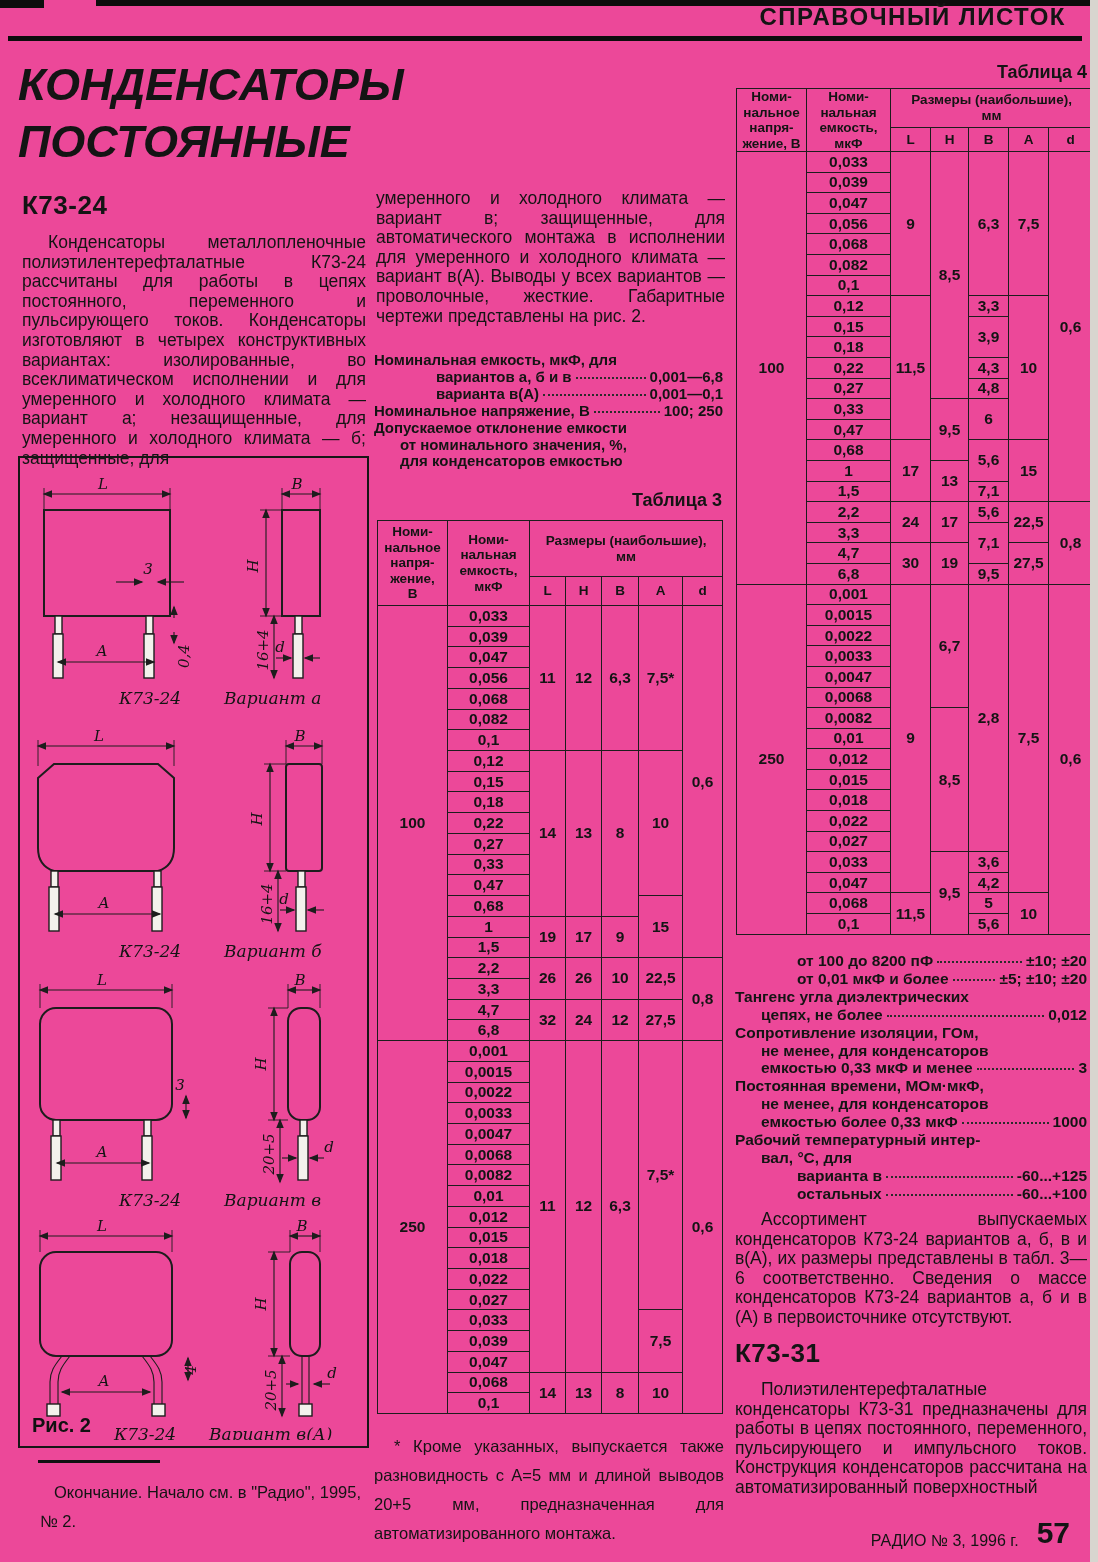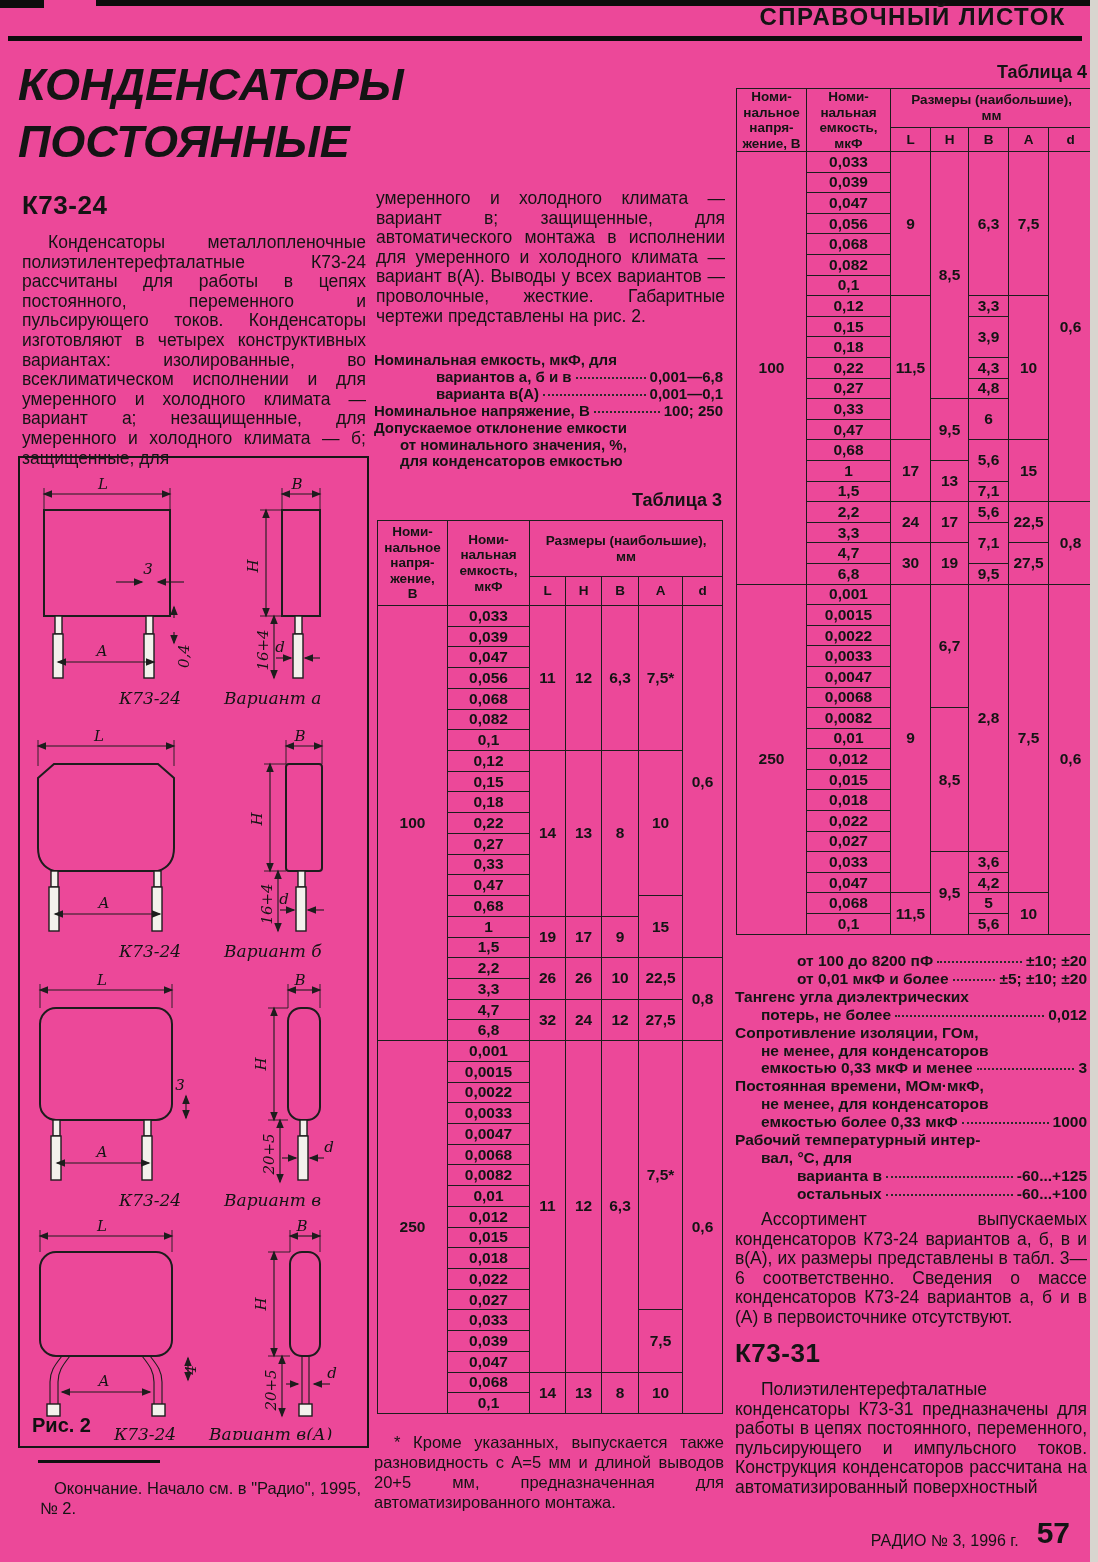--- a/index.html
+++ b/index.html
@@ -32,21 +32,21 @@
   .t3 thead tr.tier1{height:56px;}
   .t3 thead tr.tier2{height:29px;}
   .t4{width:356px;}
   .t4 tbody tr{height:20.6px;}
   .t4 thead tr.tier1{height:37px;}
   .t4 thead tr.tier2{height:23px;}
   .col-u{width:70px;}.col-cap{width:82px;}.col-l{width:36px;}.col-h{width:36px;}
   .col-b{width:37px;}.col-a{width:44px;}.col-d{width:40px;}
   .fig{left:18px;top:456px;width:347px;height:988px;border:2.6px solid #161616;}
   .fn-rule{left:38px;top:1460px;width:122px;height:2.5px;background:#111;}
-  .fn{font-size:16.5px;line-height:20px;}
+  .fn{font-size:16.5px;line-height:29px;}
   .fn-left{left:40px;top:1478px;width:336px;text-indent:14px;}
   .fn-mid{left:374px;top:1432px;width:350px;text-align:justify;text-indent:20px;}
   .footer{right:20px;top:1516px;display:flex;align-items:flex-end;gap:18px;}
   .footer-journal{font-size:16px;}
   .footer-page{font-size:30px;font-weight:bold;}
   
   .body-line{fill:none;stroke:#1d1d1d;stroke-width:2;}
   .lead{fill:#f3f1ec;stroke:#1d1d1d;stroke-width:1.4;}
   .dim{stroke:#1d1d1d;stroke-width:1.1;fill:none;}
   .ext{stroke:#1d1d1d;stroke-width:.9;}
@@ -653,21 +653,21 @@
       </div>
       <div class="spec-line ind2">
         <span class="spec-text">от 0,01 мкФ и более</span>
         <span class="spec-dots"></span>
         <span class="spec-value">±5; ±10; ±20</span>
       </div>
       <div class="spec-line ind0">
         <span class="spec-text">Тангенс угла диэлектрических</span>
       </div>
       <div class="spec-line ind1">
-        <span class="spec-text">потерь, не более</span>
+        <span class="spec-text">цепях, не более</span>
         <span class="spec-dots"></span>
         <span class="spec-value">0,012</span>
       </div>
       <div class="spec-line ind0">
         <span class="spec-text">Сопротивление изоляции, ГОм,</span>
       </div>
       <div class="spec-line ind1">
         <span class="spec-text">не менее, для конденсаторов</span>
       </div>
       <div class="spec-line ind1">

